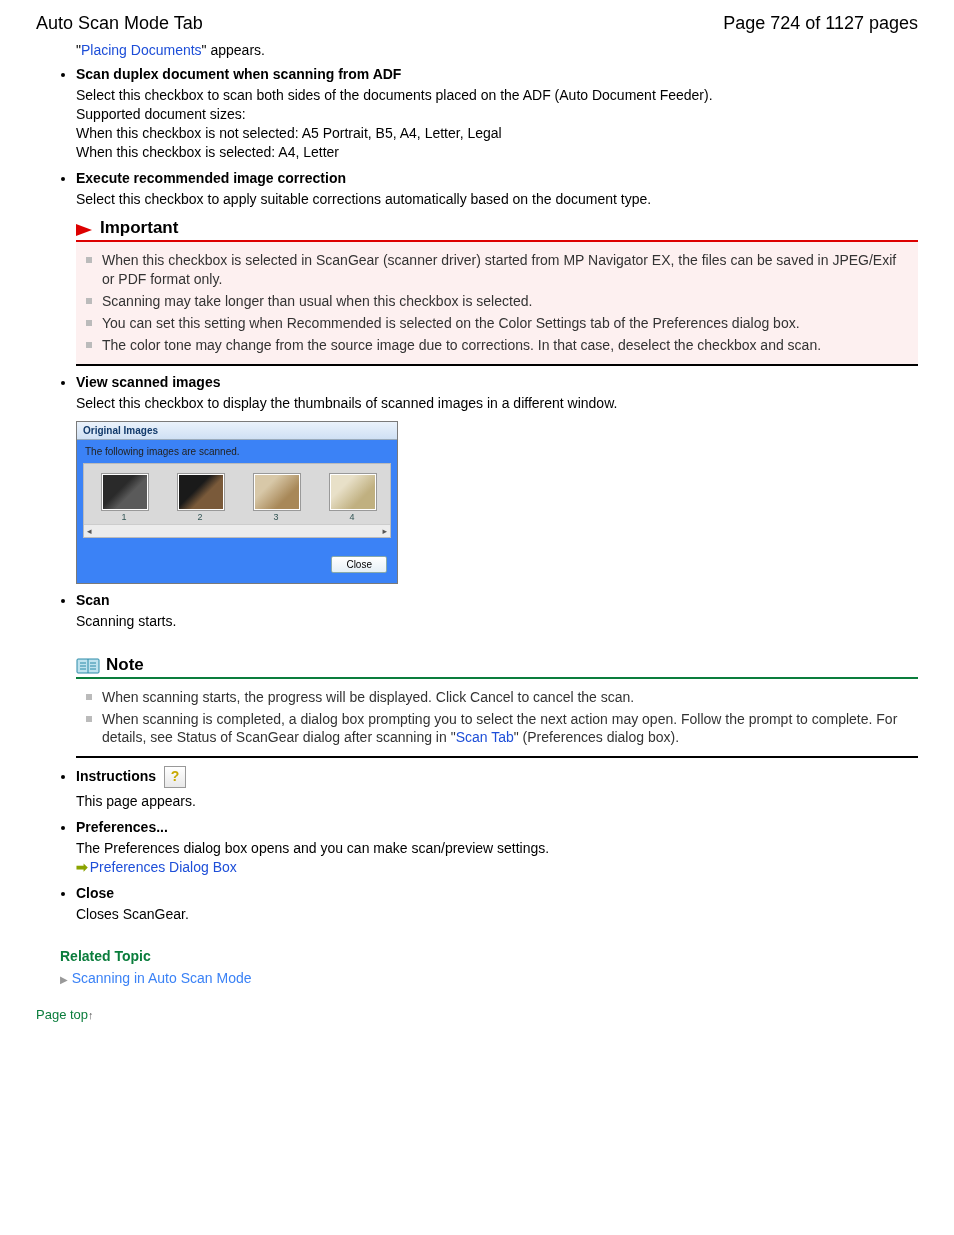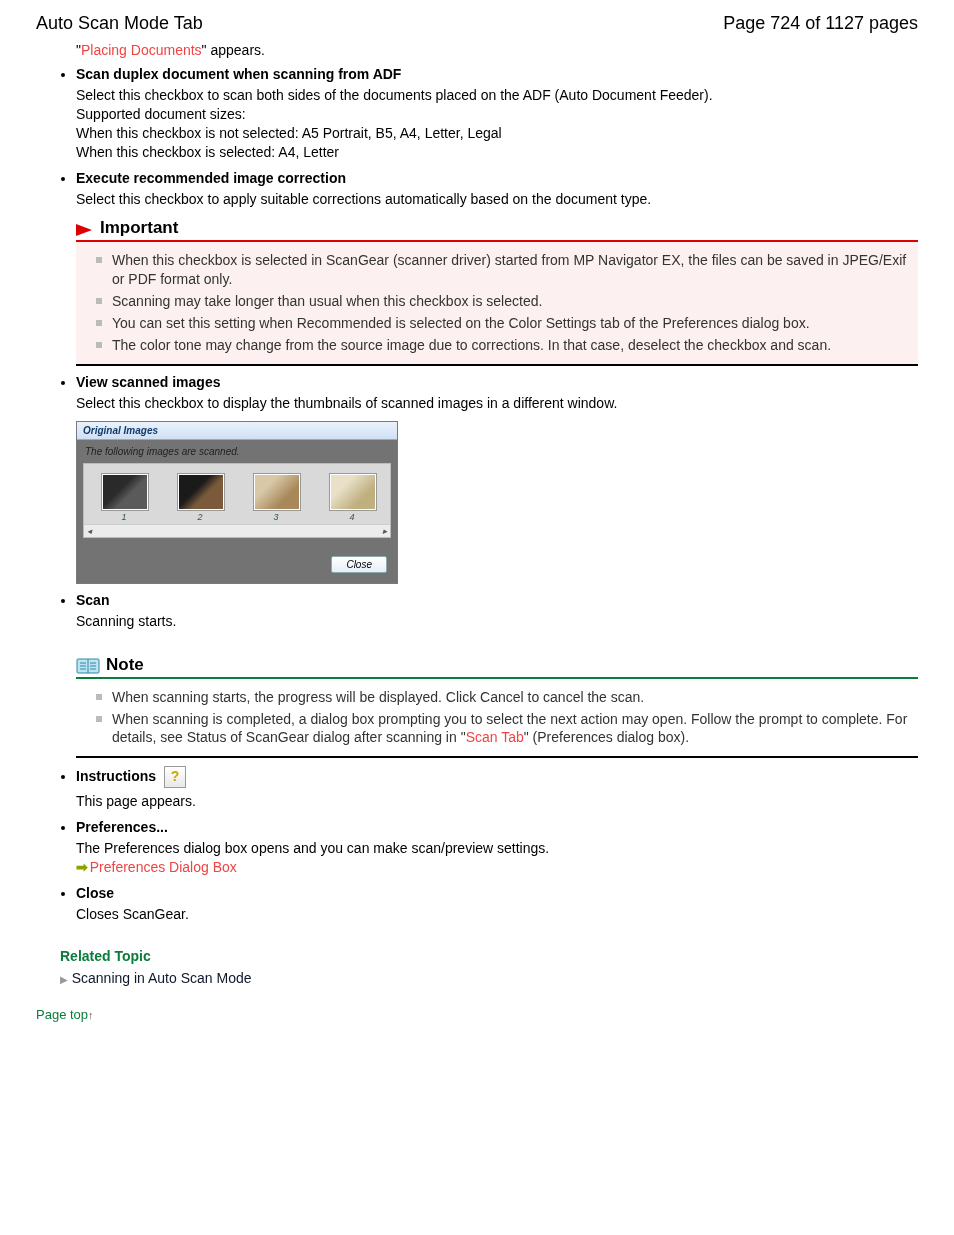--- a/index.html
+++ b/index.html
@@ -30,21 +30,21 @@
     margin-top: 8px;
   }
   .item-head {
     font-weight: bold;
   }
   .item-body {
     margin-top: 4px;
     line-height: 1.35;
   }
   .link {
-    color: #ef4444;
+    color: #1d4ed8;
     cursor: pointer;
   }
   .callout {
     margin: 10px 0 6px 0;
     border-bottom: 2px solid #000;
   }
   .callout-important .callout-head {
     border-bottom: 2px solid #d00;
   }
   .callout-note .callout-head {
@@ -53,21 +53,21 @@
   }
   .callout-head {
     display: flex;
     align-items: flex-end;
     font-weight: bold;
     font-size: 17px;
     padding-bottom: 2px;
   }
   .callout-head svg { margin-right: 4px; }
   .callout-body {
-    padding: 6px 6px 6px 20px;
+    padding: 6px 6px 6px 10px;
     color: #333;
     font-size: 14px;
   }
   .callout-important .callout-body {
     background: #fdf0f0;
   }
   ul.sq {
     list-style: none;
     padding-left: 0;
     margin: 0;
@@ -86,22 +86,21 @@
     width: 6px;
     height: 6px;
     background: #bbb;
   }
   
   .shot {
     width: 320px;
     border: 1px solid #7a7a7a;
     margin-top: 8px;
     font-size: 10px;
-    background: #737373;
-    font-style: italic;
+    background: #3b82f6;
   }
   .shot-title {
     background: linear-gradient(#eaf2fb, #cfe0f4);
     color: #123a6b;
     font-weight: bold;
     padding: 3px 6px;
     border-bottom: 1px solid #9ab;
   }
   .shot-sub {
     padding: 6px 8px;
@@ -335,20 +334,20 @@
     </li>
 
     <li>
       <div class="item-head">Close</div>
       <div class="item-body">Closes ScanGear.</div>
     </li>
   </ul>
 
   <div class="related-head">Related Topic</div>
   <div class="related-line">
-    <span class="tri">▶</span><span class="link" style="color:#0f172a">Scanning in Auto Scan Mode</span>
+    <span class="tri">▶</span><span class="link" style="color:#3b82f6">Scanning in Auto Scan Mode</span>
   </div>
 
   <div class="page-top">
     <span class="lbl">Page top</span><span class="up">↑</span>
   </div>
 
 </div>
 
 </body></html>

